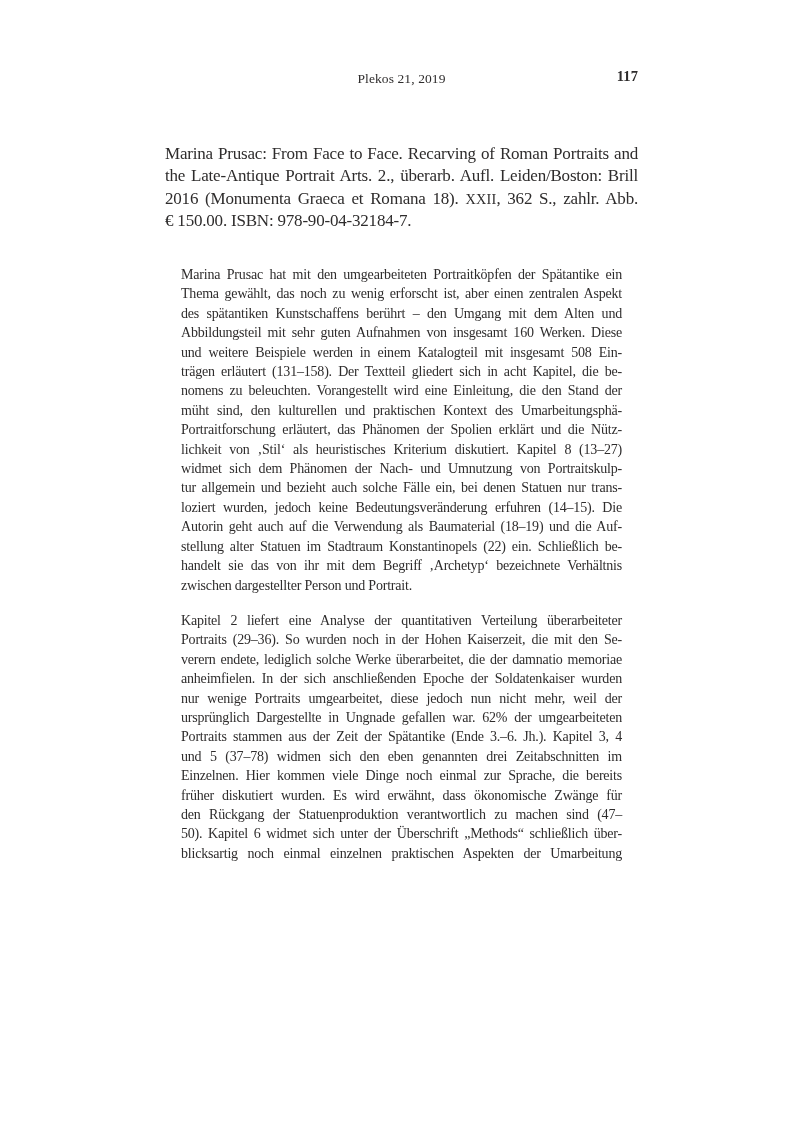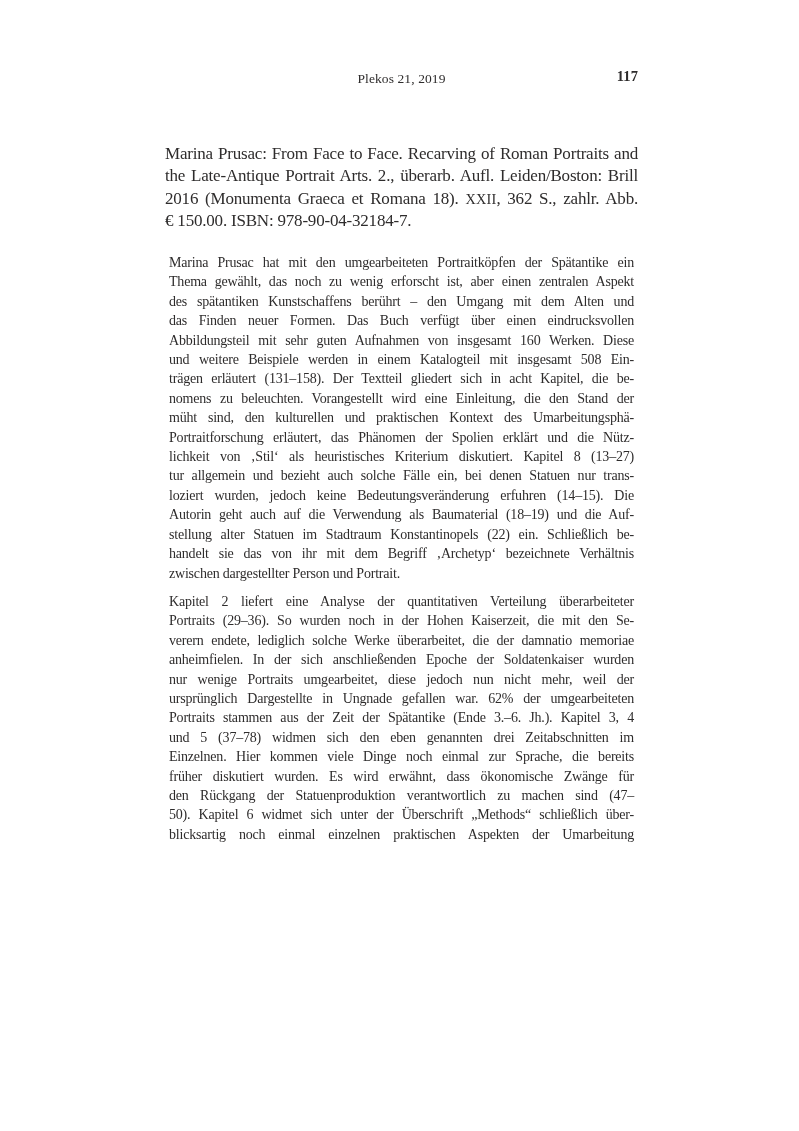--- a/index.html
+++ b/index.html
@@ -41,21 +41,21 @@
   }
   .body-text {
     position: absolute;
     top: 249px;
     left: 165px;
     width: 473px;
     font-size: 14px;
     line-height: 19.4px;
     letter-spacing: -0.2px;
   }
-  .para { margin: 4px; }
+  .para { margin: 16px; }
   .para + .para { margin-top: 9px; }
   .tline {
     text-align: justify;
     text-align-last: justify;
     text-justify: inter-word;
     white-space: nowrap;
   }
   .tline.lastline { text-align-last: left; }
   .it { }
   .sc { font-size: 0.84em; letter-spacing: 0.2px; }
@@ -72,28 +72,28 @@
       <div class="tline"><span>Marina Prusac: From Face to Face. Recarving of Roman Portraits and</span></div>
       <div class="tline"><span>the Late-Antique Portrait Arts. 2., überarb. Aufl. Leiden/Boston: Brill</span></div>
       <div class="tline"><span>2016 (Monumenta Graeca et Romana 18). </span><span class="sc">XXII</span><span>, 362 S., zahlr. Abb.</span></div>
       <div class="tline lastline"><span>€ 150.00. ISBN: 978-90-04-32184-7.</span></div>
     </div>
   <div class="body-text" id="review-body">
       <div class="para">
         <div class="tline"><span>Marina Prusac hat mit den umgearbeiteten Portraitköpfen der Spätantike ein</span></div>
         <div class="tline"><span>Thema gewählt, das noch zu wenig erforscht ist, aber einen zentralen Aspekt</span></div>
         <div class="tline"><span>des spätantiken Kunstschaffens berührt – den Umgang mit dem Alten und</span></div>
-        <div class="tline"><span>das Finden neuer Formen. Das Buch verfügt über einen eindrucksvollen</span></div>
         <div class="tline"><span>Abbildungsteil mit sehr guten Aufnahmen von insgesamt 160 Werken. Diese</span></div>
         <div class="tline"><span>und weitere Beispiele werden in einem Katalogteil mit insgesamt 508 Ein-</span></div>
         <div class="tline"><span>trägen erläutert (131–158). Der Textteil gliedert sich in acht Kapitel, die be-</span></div>
         <div class="tline"><span>nomens zu beleuchten. Vorangestellt wird eine Einleitung, die den Stand der</span></div>
         <div class="tline"><span>müht sind, den kulturellen und praktischen Kontext des Umarbeitungsphä-</span></div>
         <div class="tline"><span>Portraitforschung erläutert, das Phänomen der Spolien erklärt und die Nütz-</span></div>
         <div class="tline"><span>lichkeit von ‚Stil‘ als heuristisches Kriterium diskutiert. Kapitel 8 (13–27)</span></div>
+        <div class="tline"><span>widmet sich dem Phänomen der Nach- und Umnutzung von Portraitskulp-</span></div>
         <div class="tline"><span>tur allgemein und bezieht auch solche Fälle ein, bei denen Statuen nur trans-</span></div>
         <div class="tline"><span>loziert wurden, jedoch keine Bedeutungsveränderung erfuhren (14–15). Die</span></div>
         <div class="tline"><span>Autorin geht auch auf die Verwendung als Baumaterial (18–19) und die Auf-</span></div>
         <div class="tline"><span>stellung alter Statuen im Stadtraum Konstantinopels (22) ein. Schließlich be-</span></div>
         <div class="tline"><span>handelt sie das von ihr mit dem Begriff ‚Archetyp‘ bezeichnete Verhältnis</span></div>
         <div class="tline lastline"><span>zwischen dargestellter Person und Portrait.</span></div>
       </div>
       <div class="para">
         <div class="tline"><span>Kapitel 2 liefert eine Analyse der quantitativen Verteilung überarbeiteter</span></div>
         <div class="tline"><span>Portraits (29–36). So wurden noch in der Hohen Kaiserzeit, die mit den Se-</span></div>

